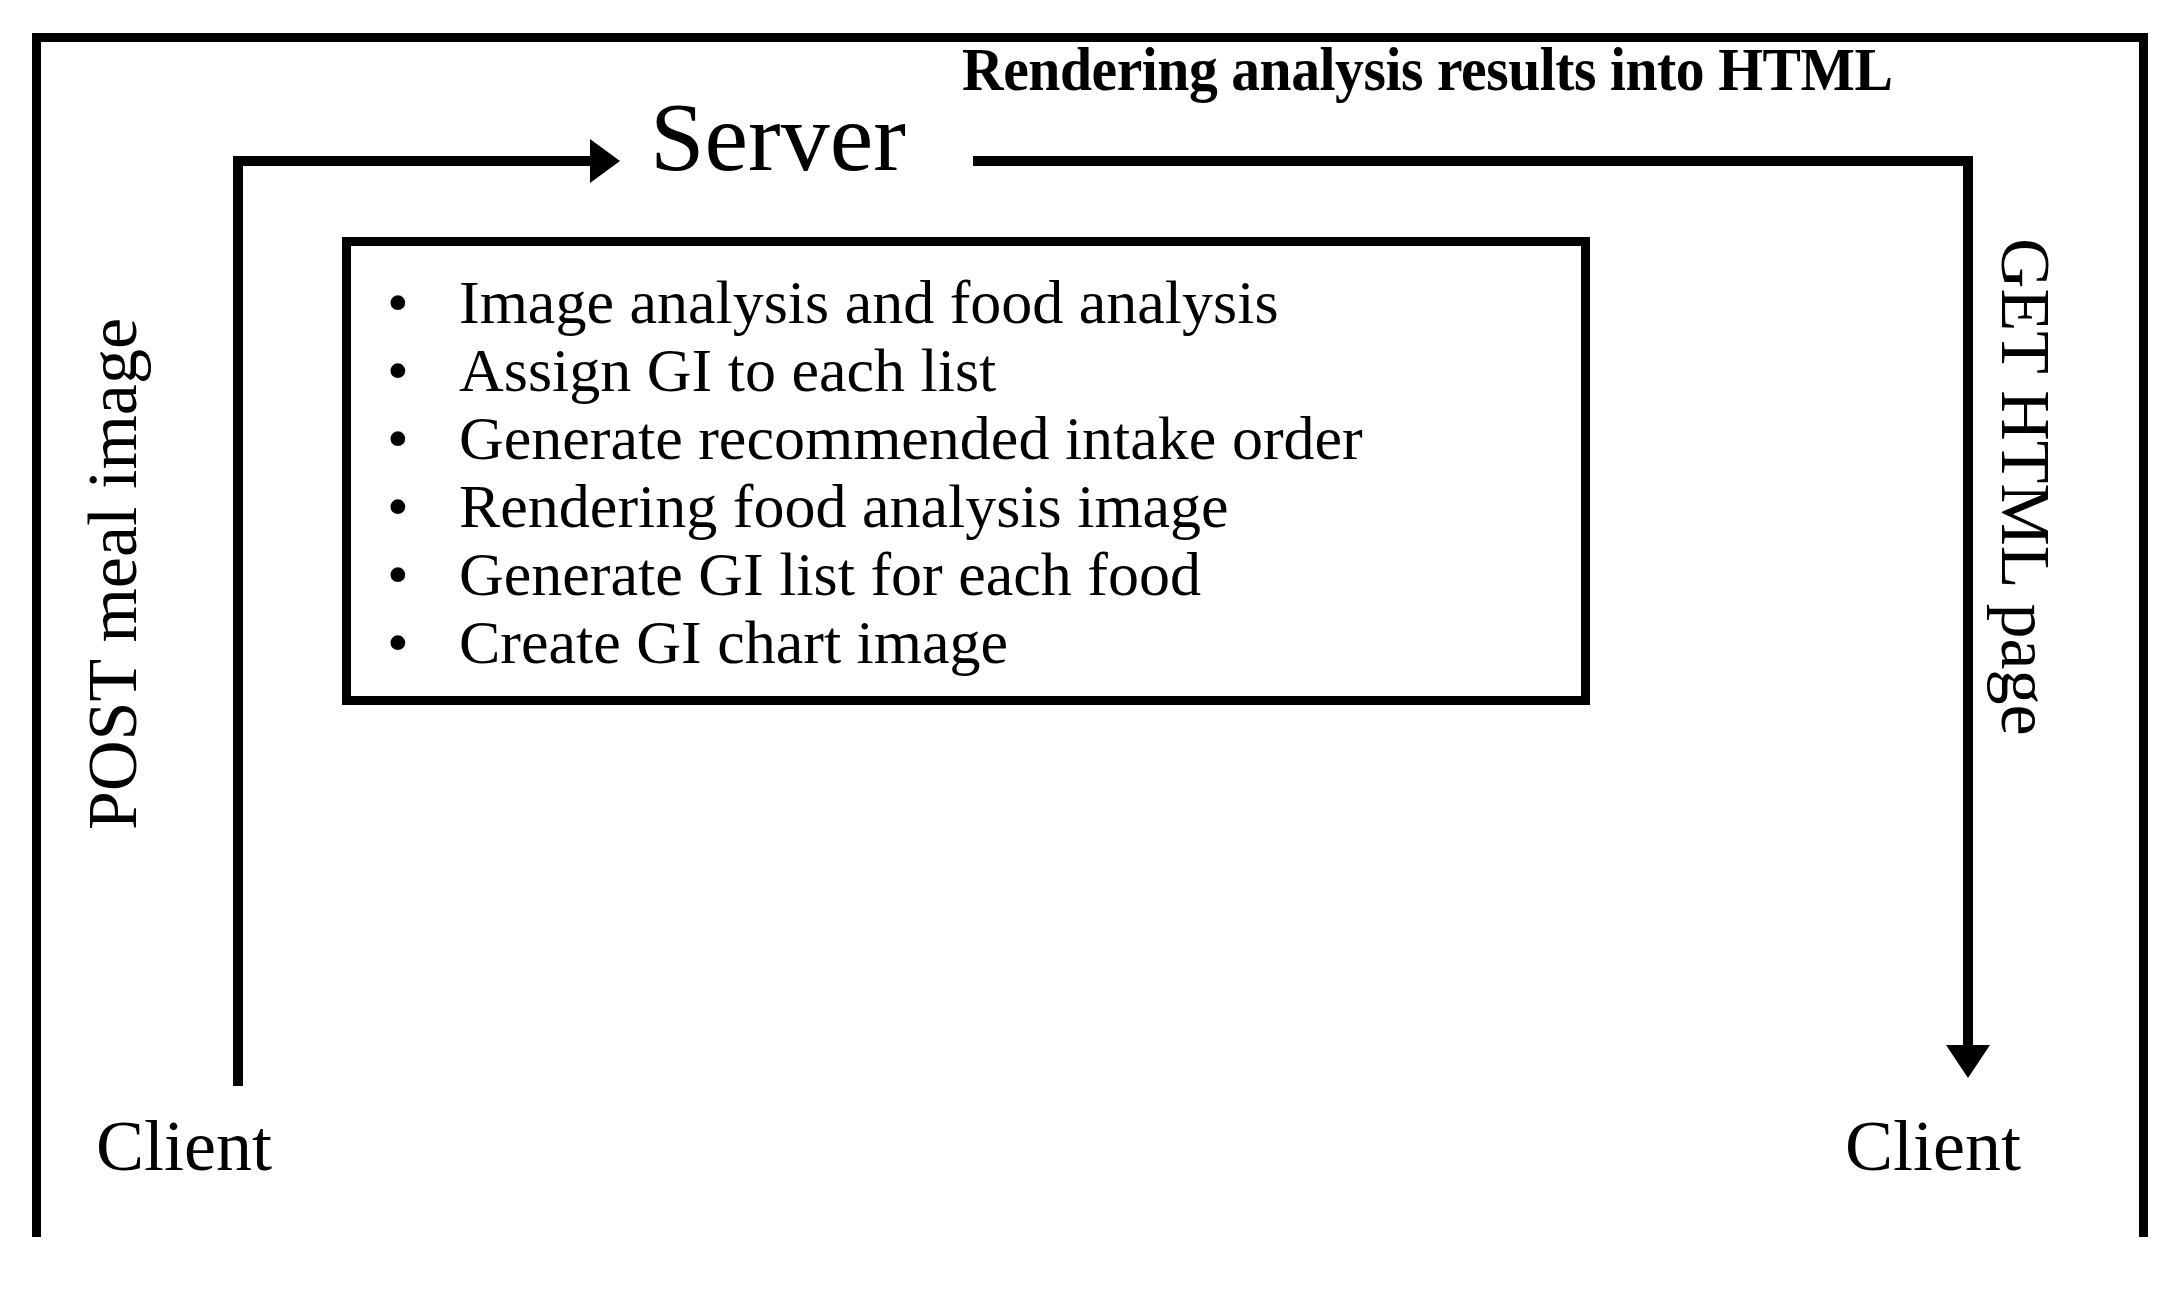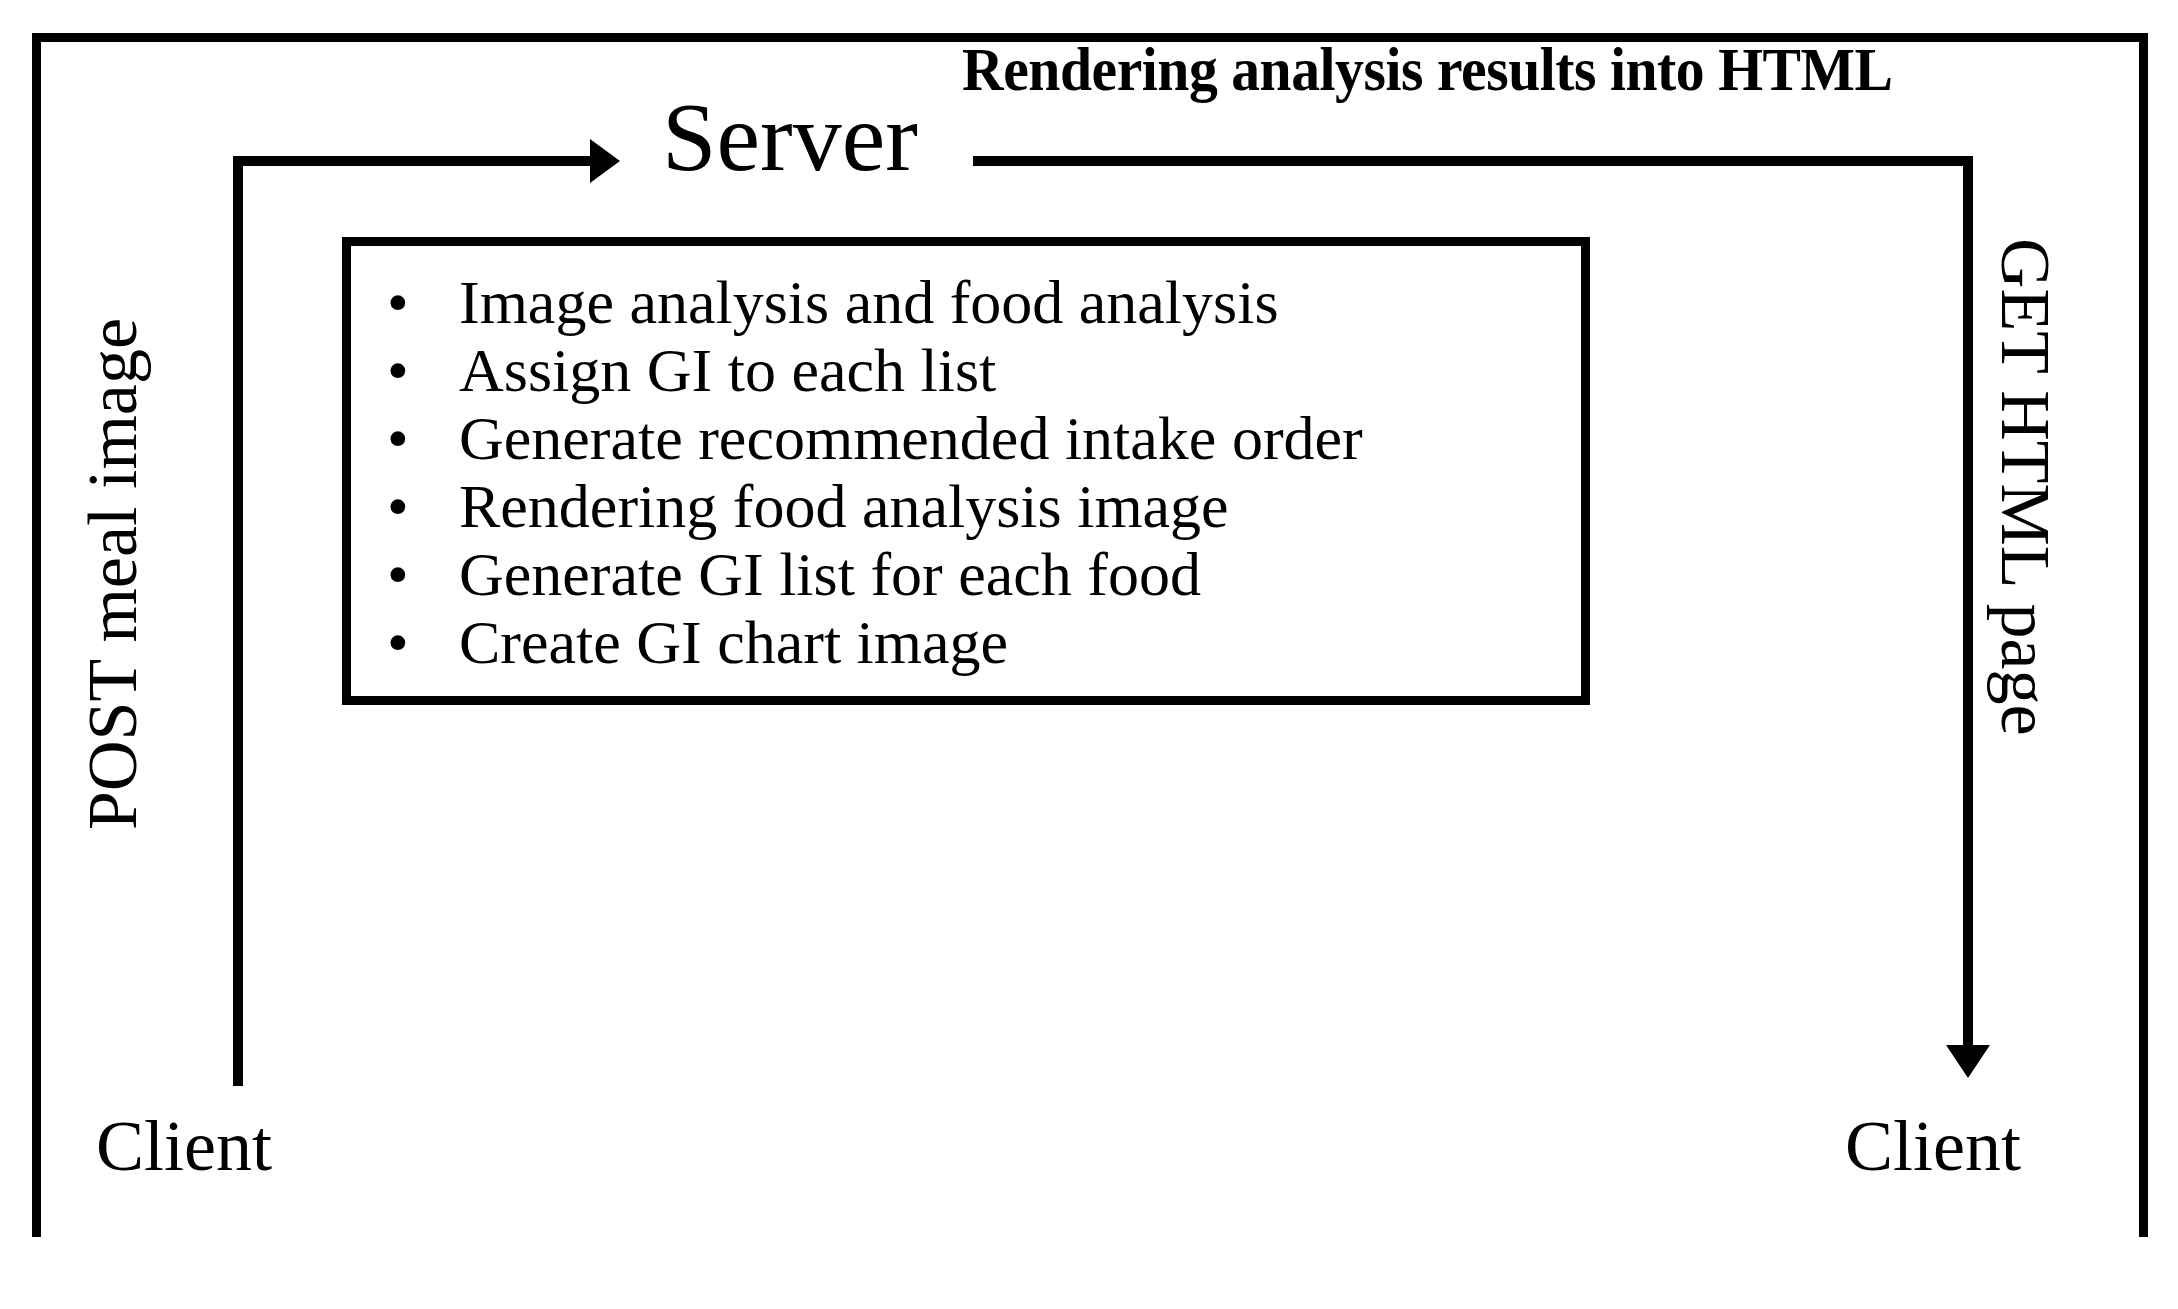--- a/index.html
+++ b/index.html
@@ -105,21 +105,20 @@
   }
 
   
   .server-label {
     position: absolute;
     left: 650px;
     top: 88px;
     font-size: 98px;
     line-height: 1;
     white-space: nowrap;
-    margin-left: 12px;
   }
 
   
   .client-label {
     position: absolute;
     font-size: 72px;
     line-height: 1;
     white-space: nowrap;
   }
   .client-left  { left: 96px;  top: 1110px; }

